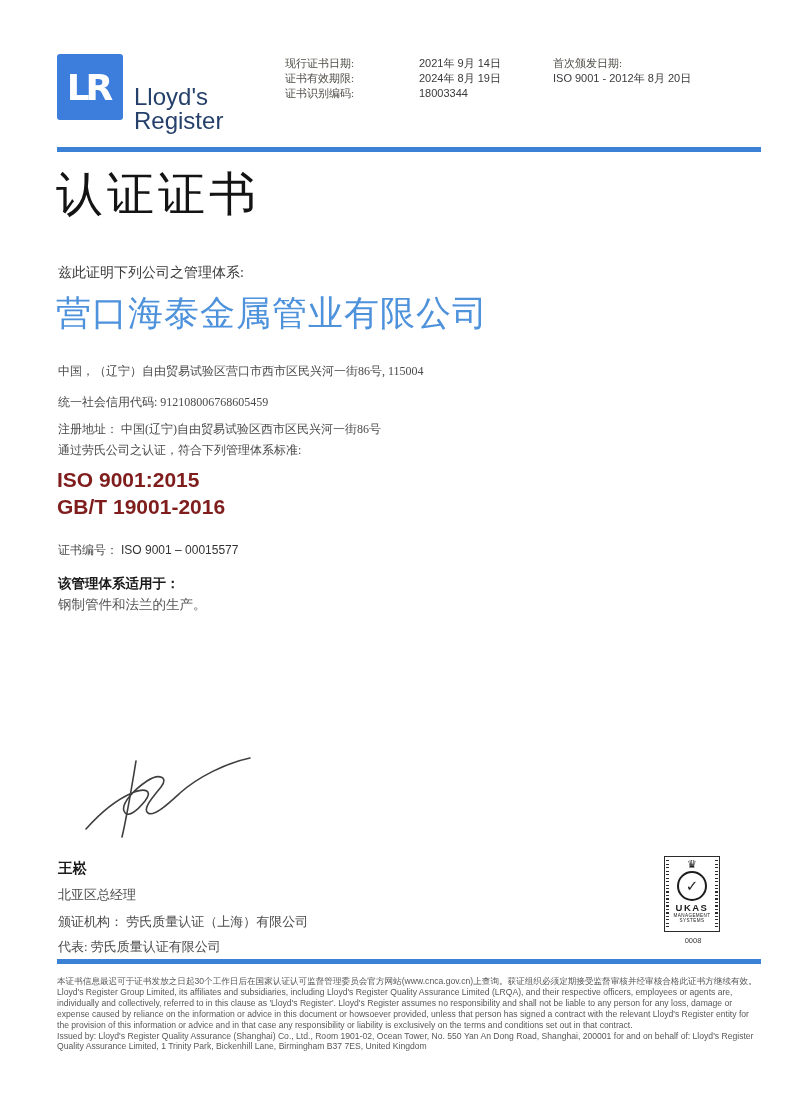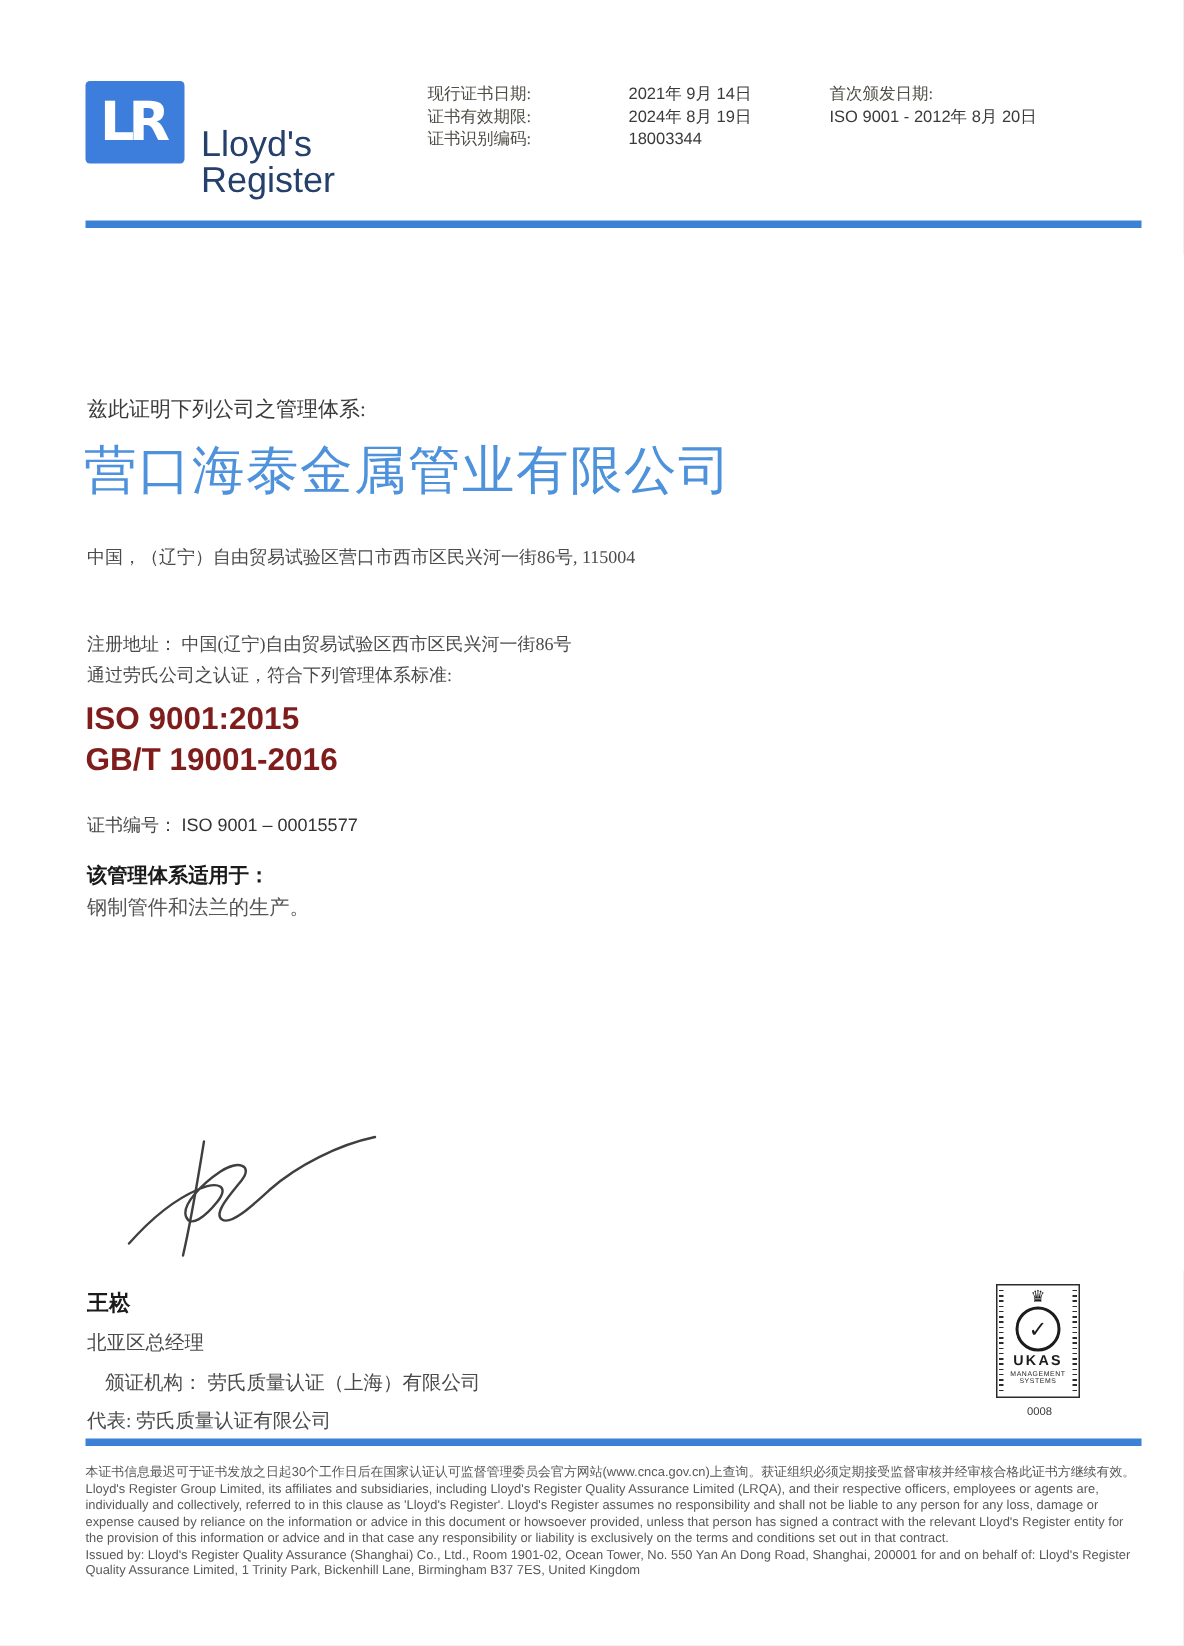--- a/index.html
+++ b/index.html
@@ -1,21 +1,21 @@
 <!DOCTYPE html>
 <html><head>
 <meta charset="utf-8">
 <style>
   html,body{margin:0;padding:0;background:#e8e8e8;}
   .page{position:relative;width:789px;height:1097px;background:#ffffff;margin:0 auto;overflow:hidden;
         font-family:"Liberation Serif","DejaVu Serif",serif;color:#222;}
   .abs{position:absolute;white-space:nowrap;}
 
   
-  .logo-square{position:absolute;left:57px;top:54px;width:66px;height:55px;background:#3d7edc;border-radius:3px;
+  .logo-square{position:absolute;left:57px;top:54px;width:66px;height:66px;background:#3d7edc;border-radius:3px;
                display:flex;align-items:center;justify-content:center;}
   .logo-square span{font-family:"DejaVu Sans",sans-serif;font-weight:bold;font-size:36px;color:#fff;letter-spacing:-4px;margin-left:-4px;}
   .brand-name{position:absolute;left:134px;top:85px;font-family:"Liberation Sans","DejaVu Sans",sans-serif;
               font-size:24px;line-height:24px;color:#25406b;}
   .hinfo{position:absolute;top:56px;font-size:11px;line-height:15px;color:#4e4c45;}
   .hinfo .row{display:flex;}
   .hinfo .lbl{width:134px;}
   .hinfo .val{font-family:"Liberation Sans","DejaVu Sans",sans-serif;color:#3a3a3a;}
   .rule{position:absolute;left:57px;width:704px;height:5px;background:#3b82d6;}
 
@@ -27,21 +27,21 @@
              font-weight:bold;font-size:21px;line-height:27px;color:#7f1d1d;}
   .certno .v{font-family:"Liberation Sans","DejaVu Sans",sans-serif;color:#333;}
   .scope-h{position:absolute;left:58px;top:575px;font-size:13.5px;font-weight:bold;color:#1a1a1a;}
   .scope-t{position:absolute;left:58px;top:596px;font-size:13.5px;color:#555;}
 
   .sig{position:absolute;left:80px;top:746px;}
   .sig path{stroke:#3f3f3f;stroke-width:1.6;fill:none;stroke-linecap:round;}
 
   .sname{position:absolute;left:58px;top:859px;font-size:14.5px;font-weight:bold;color:#1a1a1a;}
   .srole{position:absolute;left:58px;top:886px;font-size:13px;color:#4a4a4a;}
-  .sissuer{position:absolute;left:58px;top:913px;font-size:13px;color:#4a4a4a;margin-left:12px;}
+  .sissuer{position:absolute;left:58px;top:913px;font-size:13px;color:#4a4a4a;}
   .sbehalf{position:absolute;left:58px;top:938px;font-size:13px;color:#4a4a4a;}
 
   
   .ukas{position:absolute;left:664px;top:856px;width:58px;text-align:center;}
   .ukas-box{position:relative;width:56px;height:76px;border:1px solid #2b2b2b;box-sizing:border-box;
             display:flex;flex-direction:column;align-items:center;padding-top:2px;}
   .ukas-ruler{position:absolute;top:3px;bottom:3px;width:3px;
               background:repeating-linear-gradient(to bottom,#2b2b2b 0 1px,transparent 1px 3.5px);}
   .ukas-ruler.l{left:1px;} .ukas-ruler.r{right:1px;}
   .ukas-crown{font-family:"DejaVu Sans",sans-serif;font-size:11px;line-height:11px;color:#1c1c1c;}
@@ -88,24 +88,26 @@
       <span class="val">18003344</span>
     </div>
   </div>
   <div class="hinfo" style="left:553px;">
     <div>首次颁发日期:</div>
     <div class="val">ISO 9001 - 2012年 8月 20日</div>
   </div>
 
   <div class="rule" style="top:147px;"></div>
 
+  <div class="title abs">认证证书</div>
   <div class="intro abs">兹此证明下列公司之管理体系:</div>
 
   <div class="company abs">营口海泰金属管业有限公司</div>
   <div class="bodyline abs" style="top:363px;">中国，（辽宁）自由贸易试验区营口市西市区民兴河一街86号, 115004</div>
+  <div class="bodyline abs" style="top:394px;">统一社会信用代码: 912108006768605459</div>
   <div class="bodyline abs" style="top:421px;">注册地址：  中国(辽宁)自由贸易试验区西市区民兴河一街86号</div>
   <div class="bodyline abs" style="top:442px;">通过劳氏公司之认证，符合下列管理体系标准:</div>
 
   <div class="standards">
     <div>ISO 9001:2015</div>
     <div>GB/T 19001-2016</div>
   </div>
 
   <div class="bodyline abs certno" style="top:502px;margin-top:40px;">
     <span>证书编号：</span>

